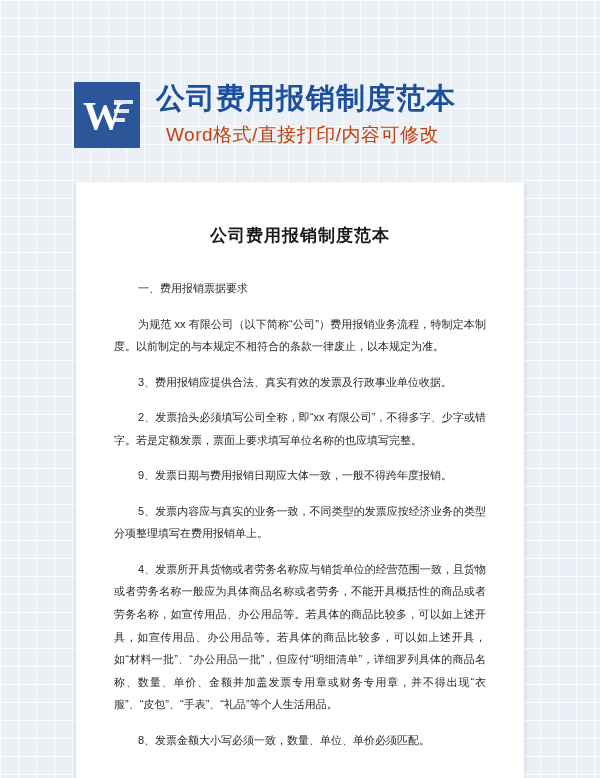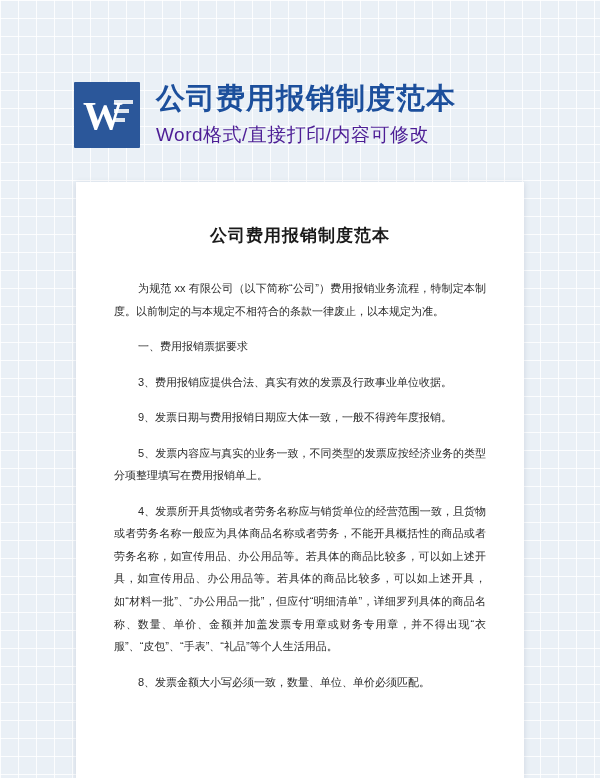--- a/index.html
+++ b/index.html
@@ -85,25 +85,26 @@
   }
   .banner-title {
     color: #1c4f9c;
     font-size: 29px;
     font-weight: bold;
     letter-spacing: 1px;
     line-height: 1.15;
     white-space: nowrap;
   }
   .banner-sub {
-    color: #4c1d95;
+    color: #c2410c;
     font-size: 19px;
     margin-top: 7px;
     letter-spacing: .5px;
     white-space: nowrap;
+    margin-left: 10px;
   }
 
   
   .sheet {
     position: absolute;
     left: 76px;
     top: 182px;
     width: 448px;
     height: 596px;
     background: #ffffff;
@@ -152,23 +153,24 @@
     </div>
     <div class="banner-text">
       <div class="banner-title">公司费用报销制度范本</div>
       <div class="banner-sub">Word格式/直接打印/内容可修改</div>
     </div>
   </div>
 
   <div class="sheet">
     <div class="doc-title">公司费用报销制度范本</div>
     <div class="doc-body">
+      <p class="indent">一、费用报销票据要求</p>
       <p class="indent">为规范 xx 有限公司（以下简称“公司”）费用报销业务流程，特制定本制度。以前制定的与本规定不相符合的条款一律废止，以本规定为准。</p>
-      <p class="indent">一、费用报销票据要求</p>
       <p class="indent">3、费用报销应提供合法、真实有效的发票及行政事业单位收据。</p>
+      <p class="indent">2、发票抬头必须填写公司全称，即“xx 有限公司”，不得多字、少字或错字。若是定额发票，票面上要求填写单位名称的也应填写完整。</p>
       <p class="indent">9、发票日期与费用报销日期应大体一致，一般不得跨年度报销。</p>
       <p class="indent">5、发票内容应与真实的业务一致，不同类型的发票应按经济业务的类型分项整理填写在费用报销单上。</p>
       <p class="indent">4、发票所开具货物或者劳务名称应与销货单位的经营范围一致，且货物或者劳务名称一般应为具体商品名称或者劳务，不能开具概括性的商品或者劳务名称，如宣传用品、办公用品等。若具体的商品比较多，可以如上述开具，如宣传用品、办公用品等。若具体的商品比较多，可以如上述开具，如“材料一批”、“办公用品一批”，但应付“明细清单”，详细罗列具体的商品名称、数量、单价、金额并加盖发票专用章或财务专用章，并不得出现“衣服”、“皮包”、“手表”、“礼品”等个人生活用品。</p>
       <p class="indent">8、发票金额大小写必须一致，数量、单位、单价必须匹配。</p>
     </div>
   </div>
 
 </div>
 
 </body></html>

